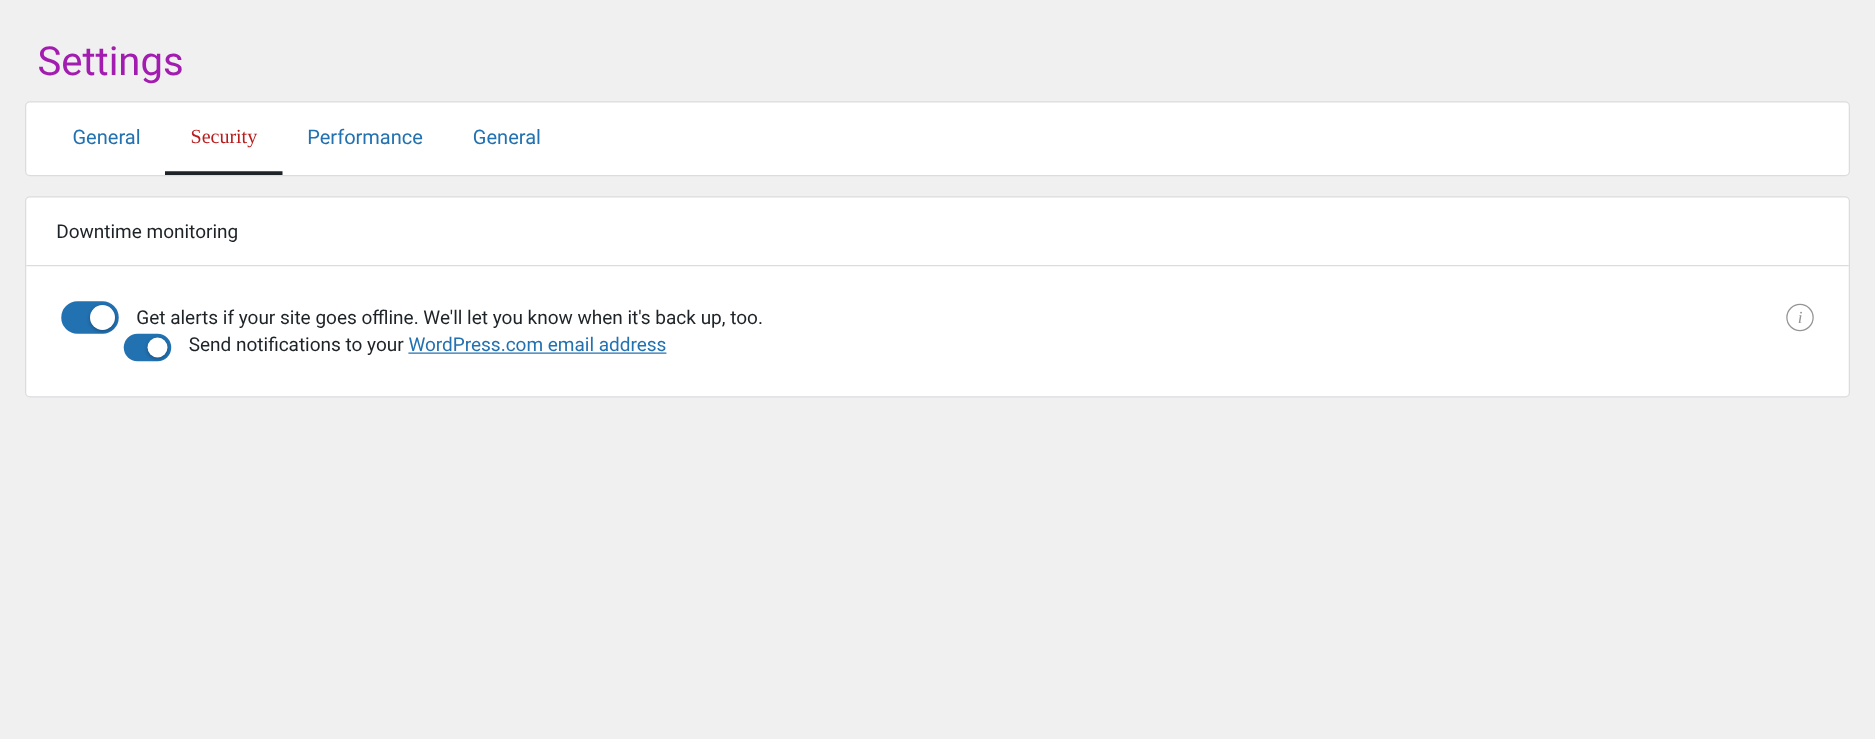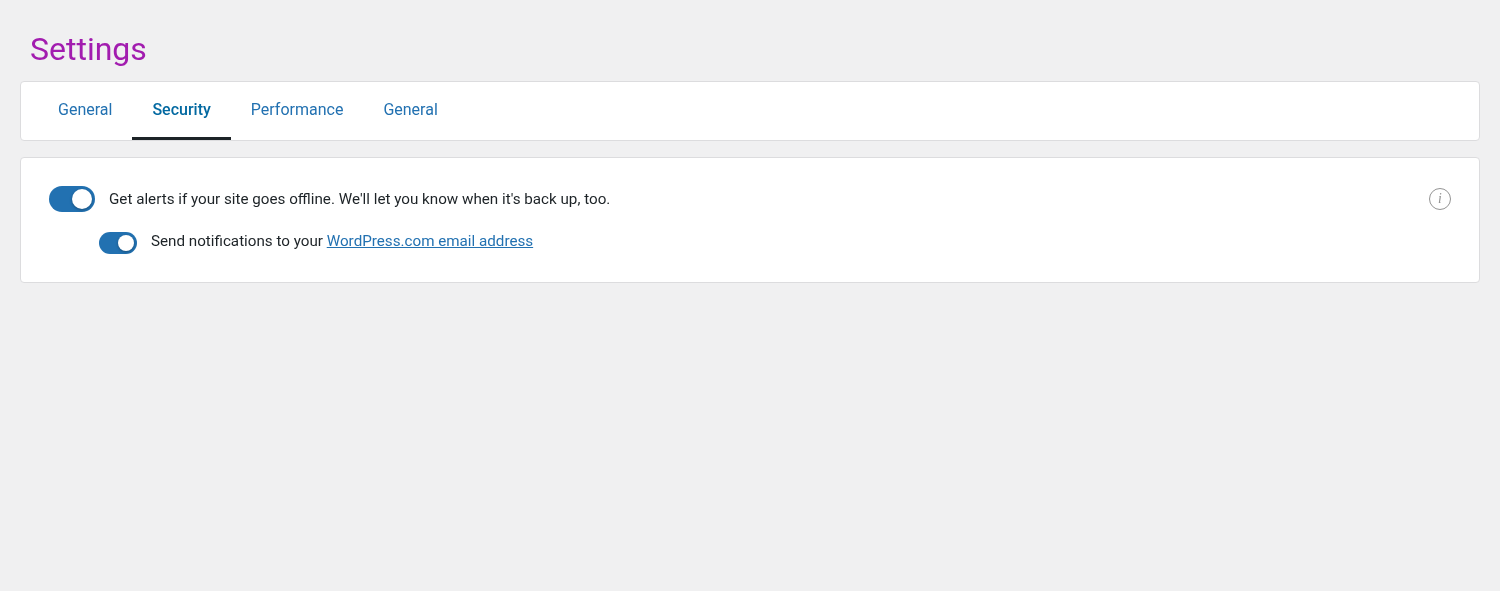--- a/index.html
+++ b/index.html
@@ -44,41 +44,41 @@
       font-size: 1rem;
       cursor: pointer;
       text-decoration: none;
       border-bottom: 3px solid transparent;
       color: #2271b1;
       font-weight: 400;
       white-space: nowrap;
     }
 
     .tab.active {
-      color: #0369a1;
+      color: #b91c1c;
       border-bottom: 3px solid #1d2327;
       font-weight: 500;
+      font-family: Liberation Serif, serif;
     }
 
     .section-header {
       padding: 18px 24px;
       font-size: 0.95rem;
       color: #1d2327;
       font-weight: 400;
       border-bottom: 1px solid #dcdcde;
     }
 
     .section-body {
       padding: 28px 28px;
     }
 
     .toggle-row {
       display: flex;
       align-items: flex-start;
-      margin-bottom: 20px;
     }
 
     .toggle-row:last-child {
       margin-bottom: 0;
     }
 
     .nested-toggle-row {
       display: flex;
       align-items: flex-start;
       margin-left: 50px;
@@ -187,20 +187,21 @@
 <div class="card">
   <nav class="tabs-container">
     <a class="tab">General</a>
     <a class="tab active">Security</a>
     <a class="tab">Performance</a>
     <a class="tab">General</a>
   </nav>
 </div>
 
 <div class="card">
+  <div class="section-header">Downtime monitoring</div>
   <div class="section-body">
 
     <div class="toggle-row">
       <div class="toggle-row-full">
         <label class="toggle-switch">
           <input type="checkbox" checked="" style="">
           <div class="toggle-track on"></div>
           <div class="toggle-thumb on"></div>
         </label>
         <span class="toggle-label">Get alerts if your site goes offline. We'll let you know when it's back up, too.</span>

